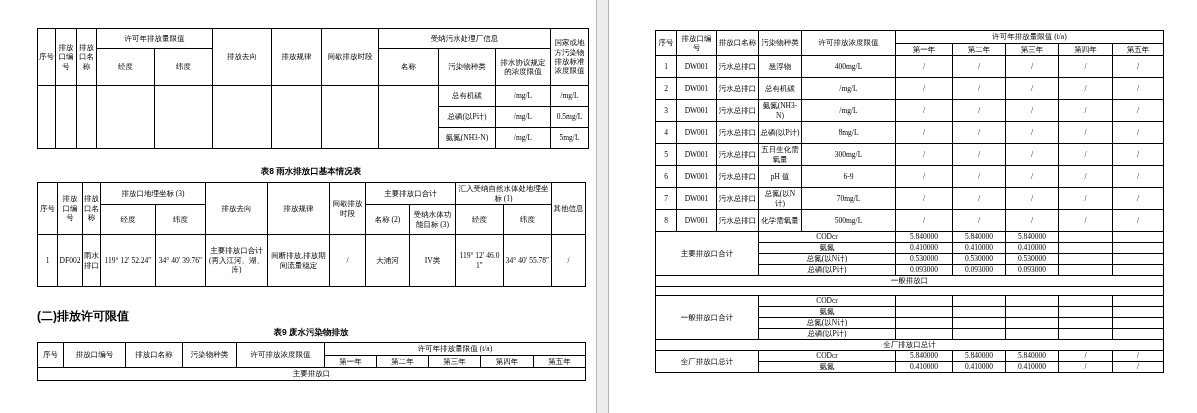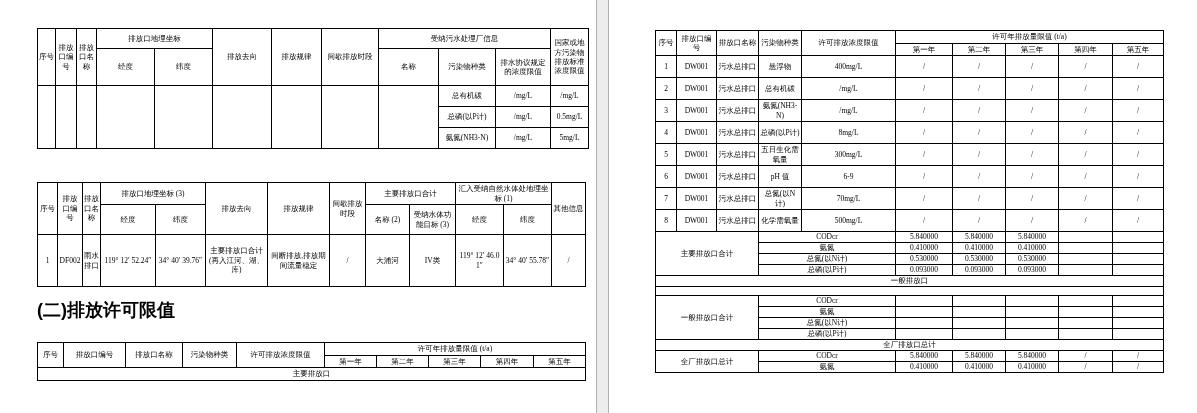--- a/index.html
+++ b/index.html
@@ -34,22 +34,22 @@
   .trh13{height:13px}.trh12{height:12px}
   tr.dr{height:22px}tr.sr{height:11px}tr.dv{height:11px}tr.er{height:9px}
   .tbl-title{
     position:absolute;left:37px;width:548px;text-align:center;
     font-size:8.5px;font-weight:bold;
     font-family:"Liberation Sans","DejaVu Sans",sans-serif;
   }
   .t8title{top:166px;}
   .t9title{top:327px;}
   .heading{
-    position:absolute;left:37px;top:298px;
-    font-size:18px;font-weight:bold;
+    position:absolute;left:37px;top:308px;
+    font-size:12px;font-weight:bold;
     font-family:"Liberation Sans","DejaVu Sans",sans-serif;
   }
 </style>
 </head>
 <body>
 
 <div class="page page-left">
 
   <table class="t t-top">
     <colgroup>
@@ -64,21 +64,21 @@
         <col style="width:60px">
       <col style="width:57px">
         <col style="width:55px">
         <col style="width:38px">
     </colgroup>
     <tbody>
       <tr class="trh20">
         <td rowspan="2">序号</td>
         <td rowspan="2">排放口编号</td>
         <td rowspan="2">排放口名称</td>
-        <td colspan="2">排放口地理坐标</td>
+        <td colspan="2">许可年排放量限值</td>
         <td rowspan="2">排放去向</td>
         <td rowspan="2">排放规律</td>
         <td rowspan="2">间歇排放时段</td>
         <td colspan="3">受纳污水处理厂信息</td>
         <td rowspan="2">国家或地方污染物排放标准浓度限值</td>
       </tr>
       <tr class="trh37">
         <td>经度</td>
         <td>纬度</td>
         <td>名称</td>
@@ -105,20 +105,21 @@
         <td>0.5mg/L</td>
       </tr>
       <tr class="trh21">
         <td>氨氮(NH3-N)</td>
         <td>/mg/L</td>
         <td>5mg/L</td>
       </tr>
     </tbody>
   </table>
 
+  <div class="tbl-title t8title">表8 雨水排放口基本情况表</div>
 
   <table class="t t8">
     <colgroup>
       <col style="width:20px">
         <col style="width:25px">
         <col style="width:18px">
       <col style="width:55px">
         <col style="width:50px">
         <col style="width:62px">
       <col style="width:62px">
@@ -162,20 +163,21 @@
         <td>大浦河</td>
         <td>IV类</td>
         <td>119° 12′ 46.01″</td>
         <td>34° 40′ 55.78″</td>
         <td>/</td>
       </tr>
     </tbody>
   </table>
 
   <div class="heading">(二)排放许可限值</div>
+  <div class="tbl-title t9title">表9  废水污染物排放</div>
 
   <table class="t t9">
     <colgroup>
       <col style="width:26px">
         <col style="width:62px">
         <col style="width:57px">
       <col style="width:54px">
         <col style="width:88px">
         <col style="width:52px">
       <col style="width:52px">

